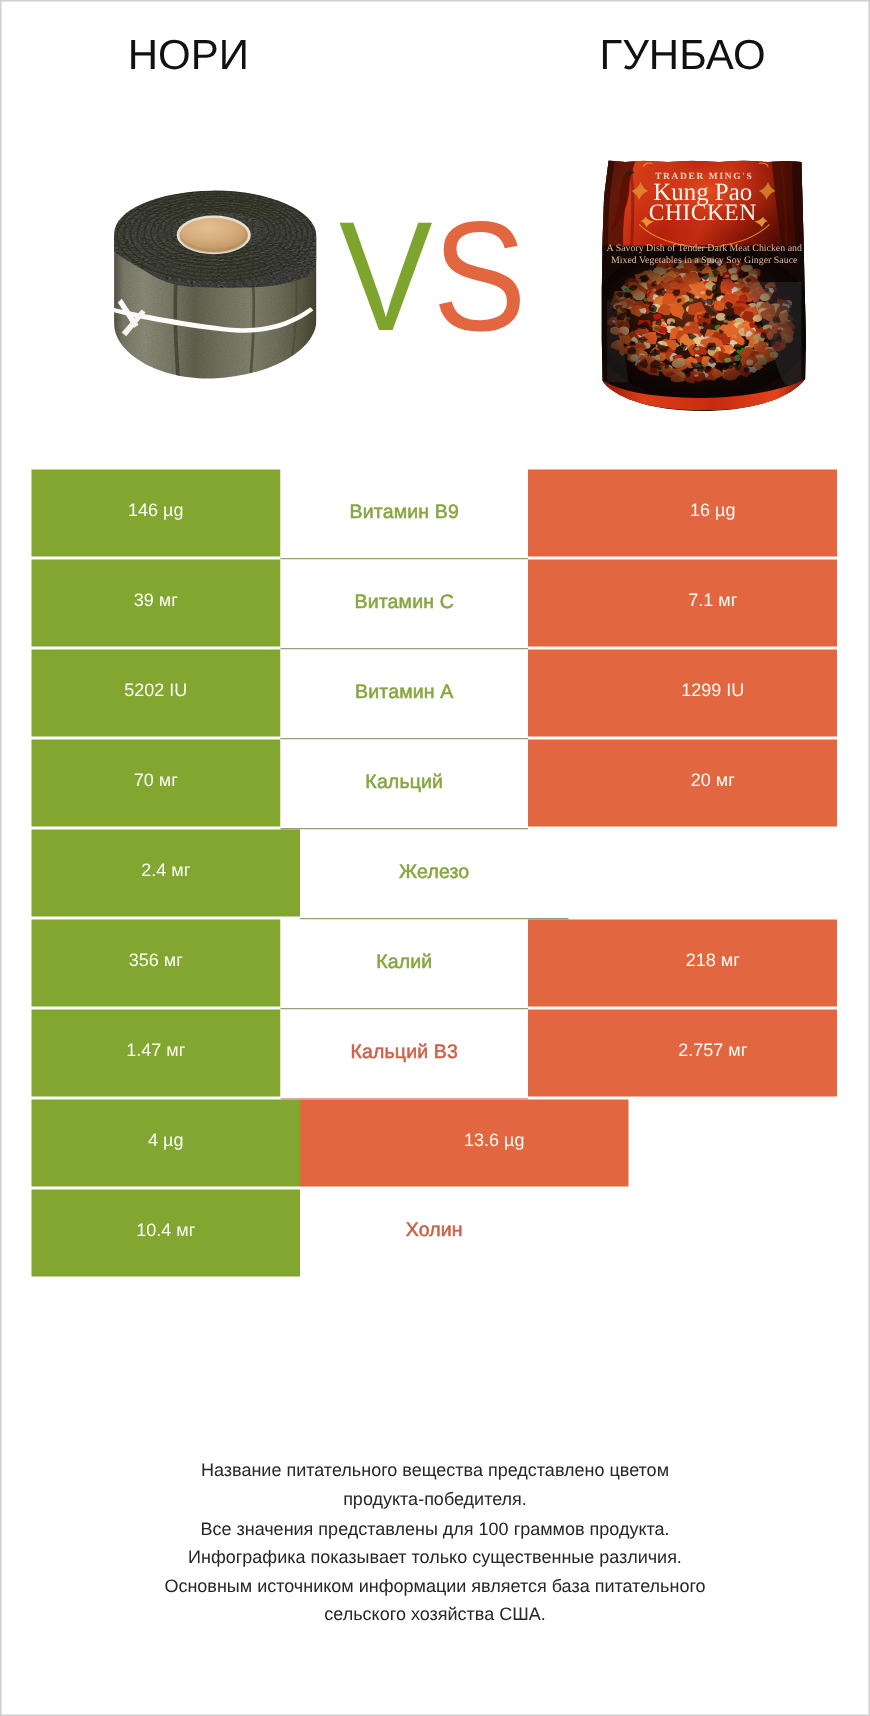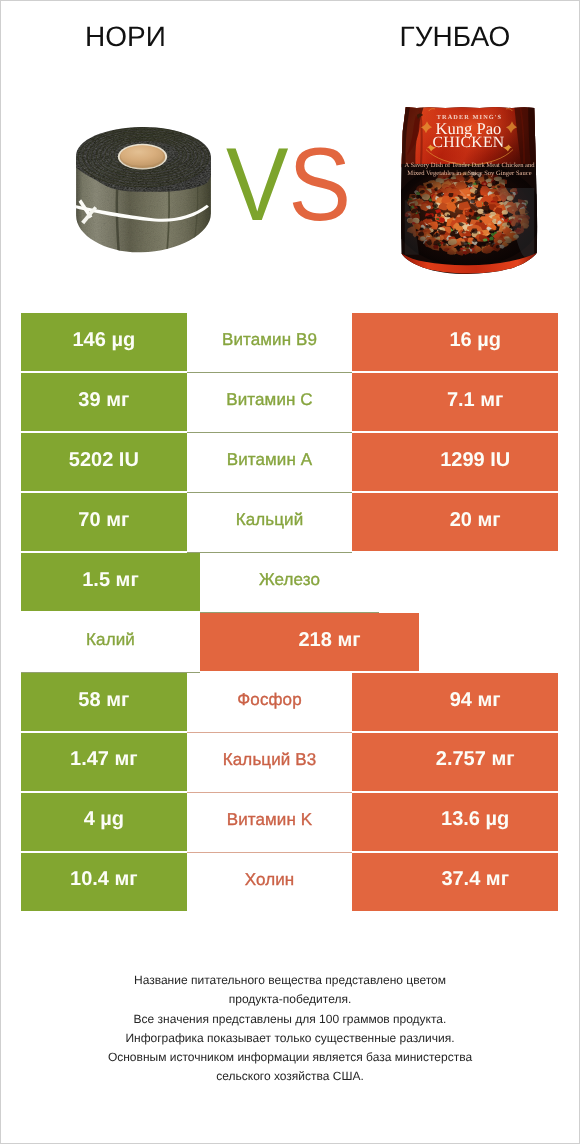--- a/index.html
+++ b/index.html
@@ -34,22 +34,22 @@
   .row { position:relative; height:58.2px; margin-bottom:1.8px; display:flex; }
   .row:last-child { margin-bottom:0; }
   .cell { width:179px; height:58.2px; display:flex; align-items:center; justify-content:center; }
   .cell.l { background:#82a630; }
   .cell.r { background:#e2663f;padding-left:40px; }
   .cell.m { background:#ffffff; position:relative; }
   .cell.m::after { content:""; position:absolute; left:0; right:0; bottom:-1.8px; height:1px; }
   .row.w-left  .cell.m::after { background:#93a073; }
   .row.w-right .cell.m::after { background:#dba894; }
   .row:last-child .cell.m::after { display:none; }
-  .val { color:#fcfdf7; font-weight:bold; font-size:20px; position:relative; top:-2px; }
-  .name { font-size:17px; font-weight:normal; position:relative; top:-2px; letter-spacing:0.1px; }
+  .val { color:#fcfdf7; font-weight:normal; font-size:12px; position:relative; top:-2px; }
+  .name { font-size:13px; font-weight:normal; position:relative; top:-2px; letter-spacing:0.1px; }
   .name.green { color:#87a53f; -webkit-text-stroke:0.35px #87a53f; }
   .name.orange { color:#cb6247; -webkit-text-stroke:0.35px #cb6247; }
 
   
   .footer { position:absolute; left:0; top:971px; width:580px; text-align:center;
             font-size:12px; color:#262626; line-height:19.3px; }
 </style>
 </head>
 <body>
 
@@ -848,81 +848,67 @@
         </div>
         <div class="cell m">
           <span class="name green">Кальций</span>
         </div>
         <div class="cell r">
           <span class="val">20 мг</span>
         </div>
       </div>
       <div class="row w-left">
         <div class="cell l">
-          <span class="val">1.5 мг</span>
+          <span class="val">2.4 мг</span>
         </div>
         <div class="cell m">
           <span class="name green">Железо</span>
         </div>
       </div>
       <div class="row w-left">
+        <div class="cell l">
+          <span class="val">356 мг</span>
+        </div>
         <div class="cell m">
           <span class="name green">Калий</span>
         </div>
         <div class="cell r">
           <span class="val">218 мг</span>
-        </div>
-      </div>
-      <div class="row w-right">
-        <div class="cell l">
-          <span class="val">58 мг</span>
-        </div>
-        <div class="cell m">
-          <span class="name orange">Фосфор</span>
-        </div>
-        <div class="cell r">
-          <span class="val">94 мг</span>
         </div>
       </div>
       <div class="row w-right">
         <div class="cell l">
           <span class="val">1.47 мг</span>
         </div>
         <div class="cell m">
           <span class="name orange">Кальций B3</span>
         </div>
         <div class="cell r">
           <span class="val">2.757 мг</span>
         </div>
       </div>
       <div class="row w-right">
         <div class="cell l">
           <span class="val">4 µg</span>
         </div>
-        <div class="cell m">
-          <span class="name orange">Витамин K</span>
-        </div>
         <div class="cell r">
           <span class="val">13.6 µg</span>
         </div>
       </div>
       <div class="row w-right">
         <div class="cell l">
           <span class="val">10.4 мг</span>
         </div>
         <div class="cell m">
           <span class="name orange">Холин</span>
-        </div>
-        <div class="cell r">
-          <span class="val">37.4 мг</span>
         </div>
       </div>
     </div>
 
   <div class="footer">
       <div>Название питательного вещества представлено цветом</div>
       <div>продукта-победителя.</div>
       <div>Все значения представлены для 100 граммов продукта.</div>
       <div>Инфографика показывает только существенные различия.</div>
-      <div>Основным источником информации является база министерства</div>
+      <div>Основным источником информации является база питательного</div>
       <div>сельского хозяйства США.</div>
     </div>
 </div>
 
 </body></html>

